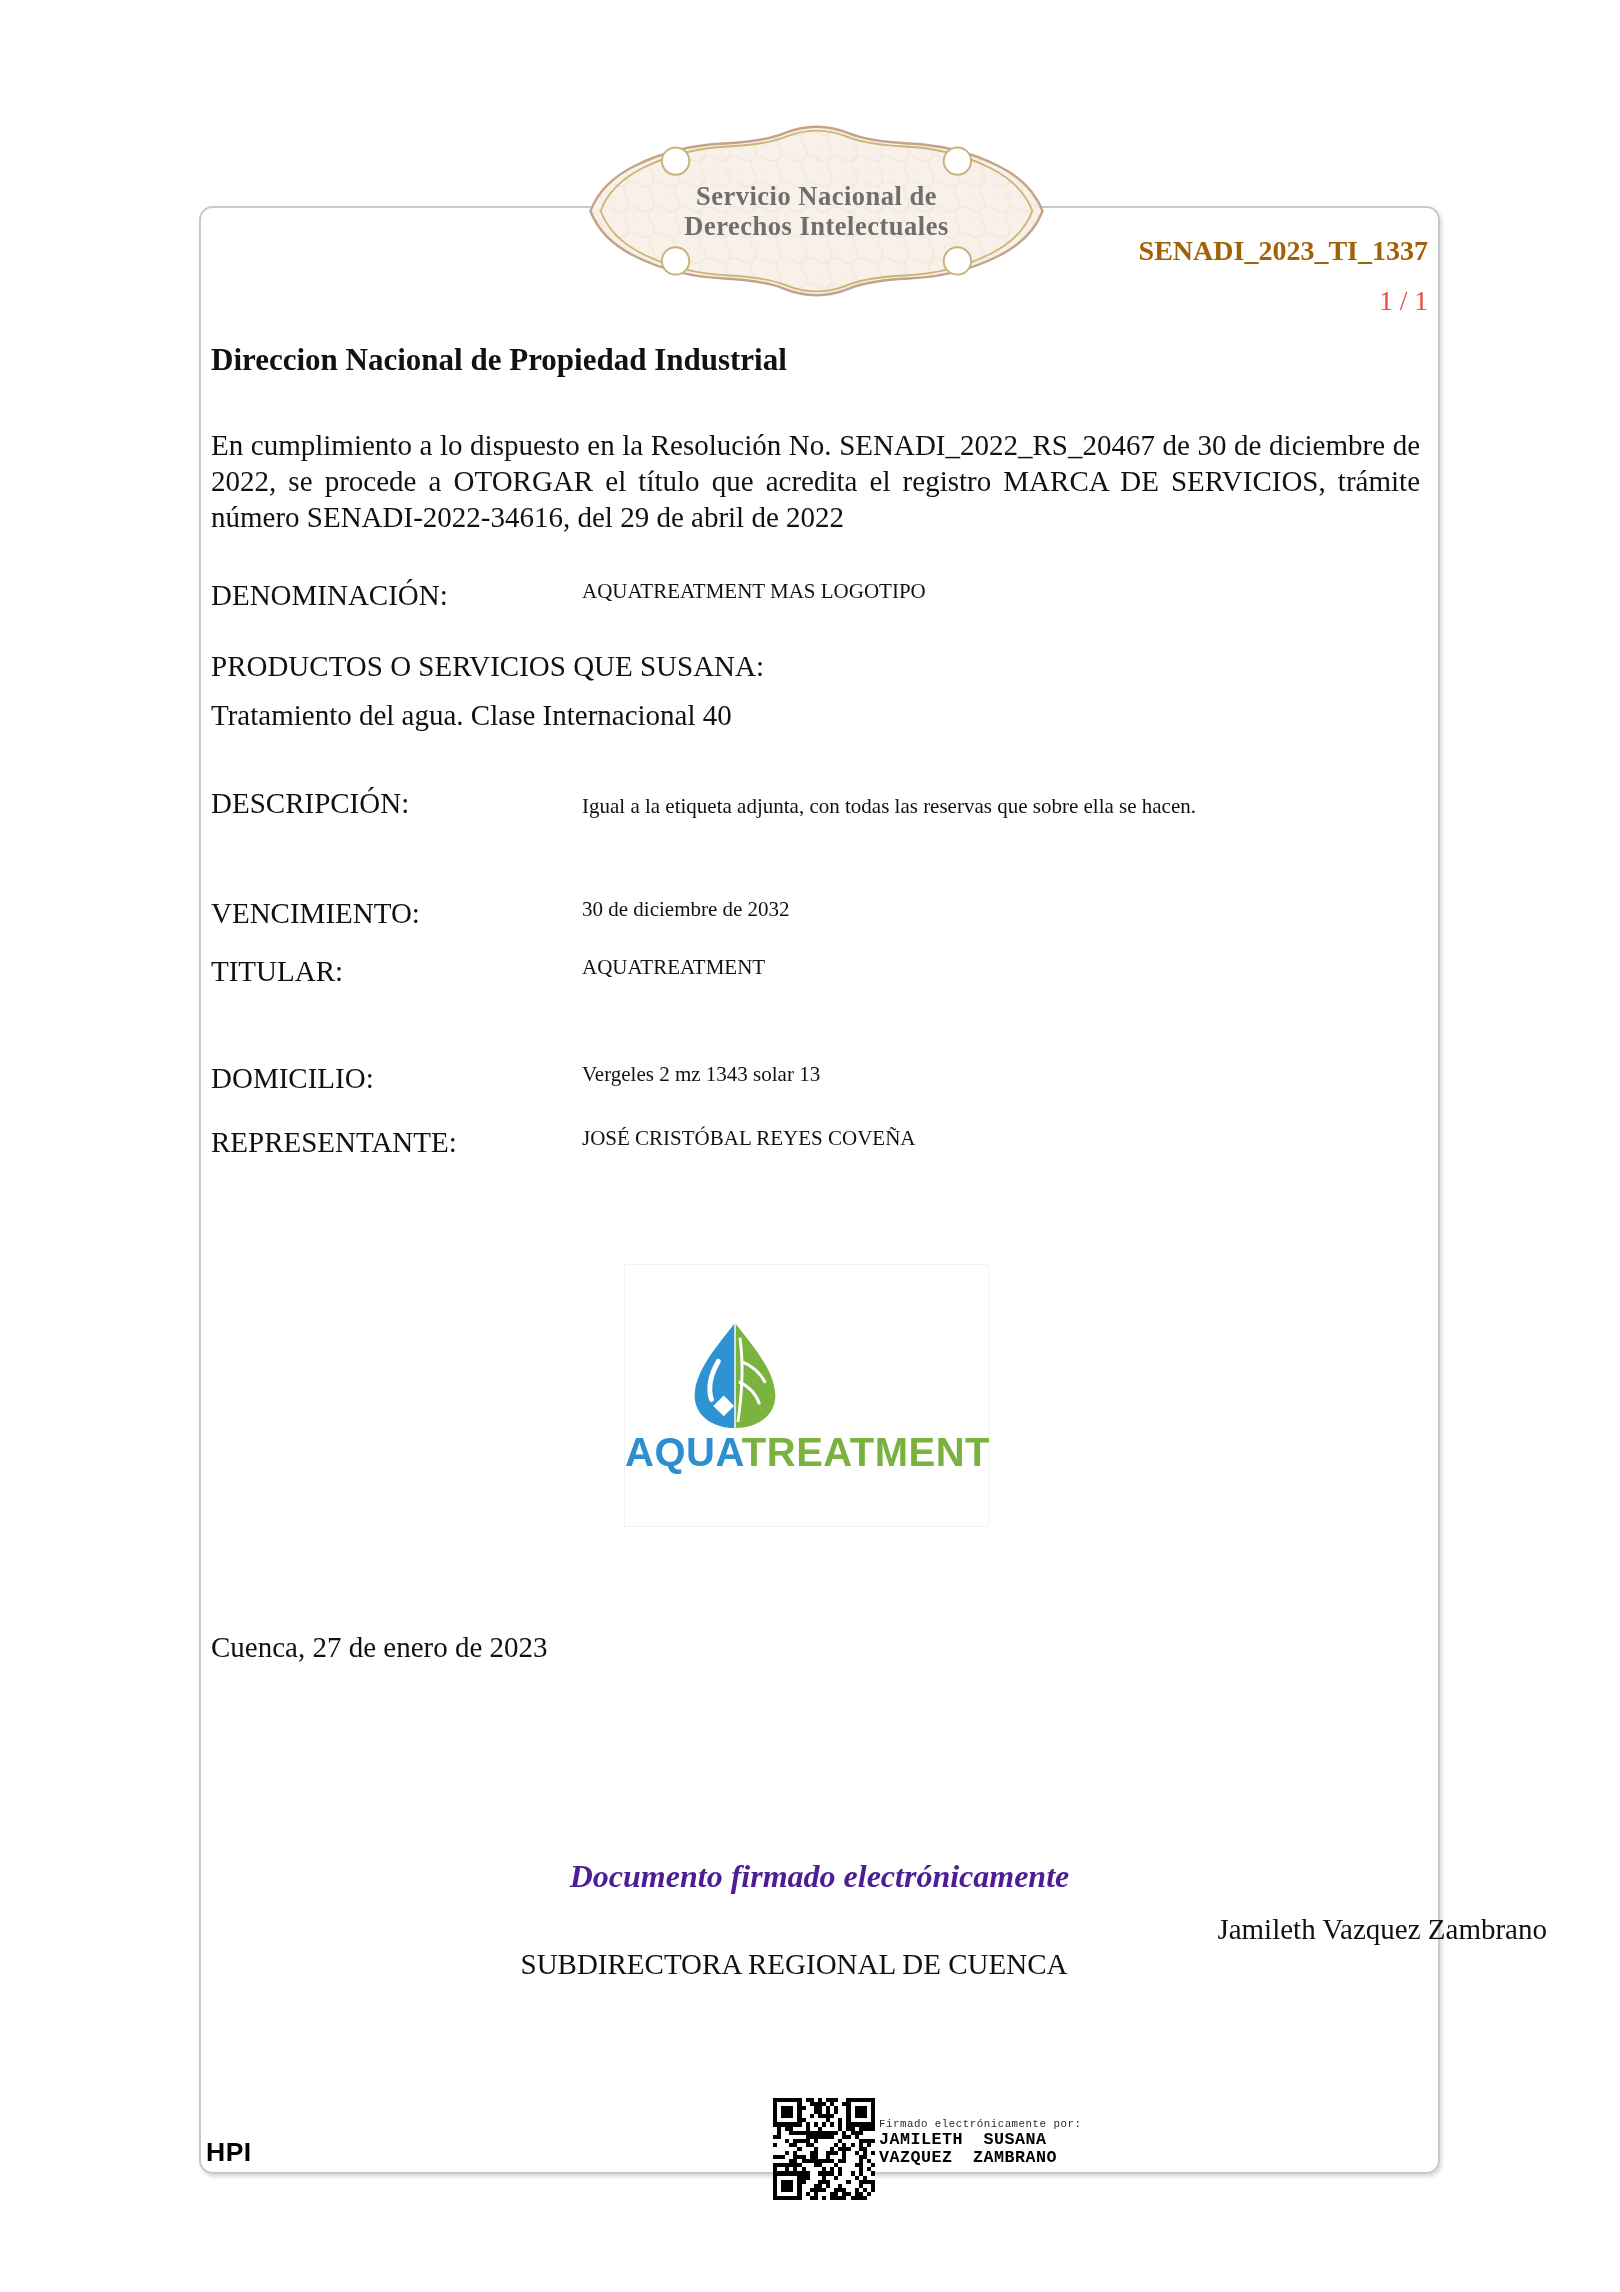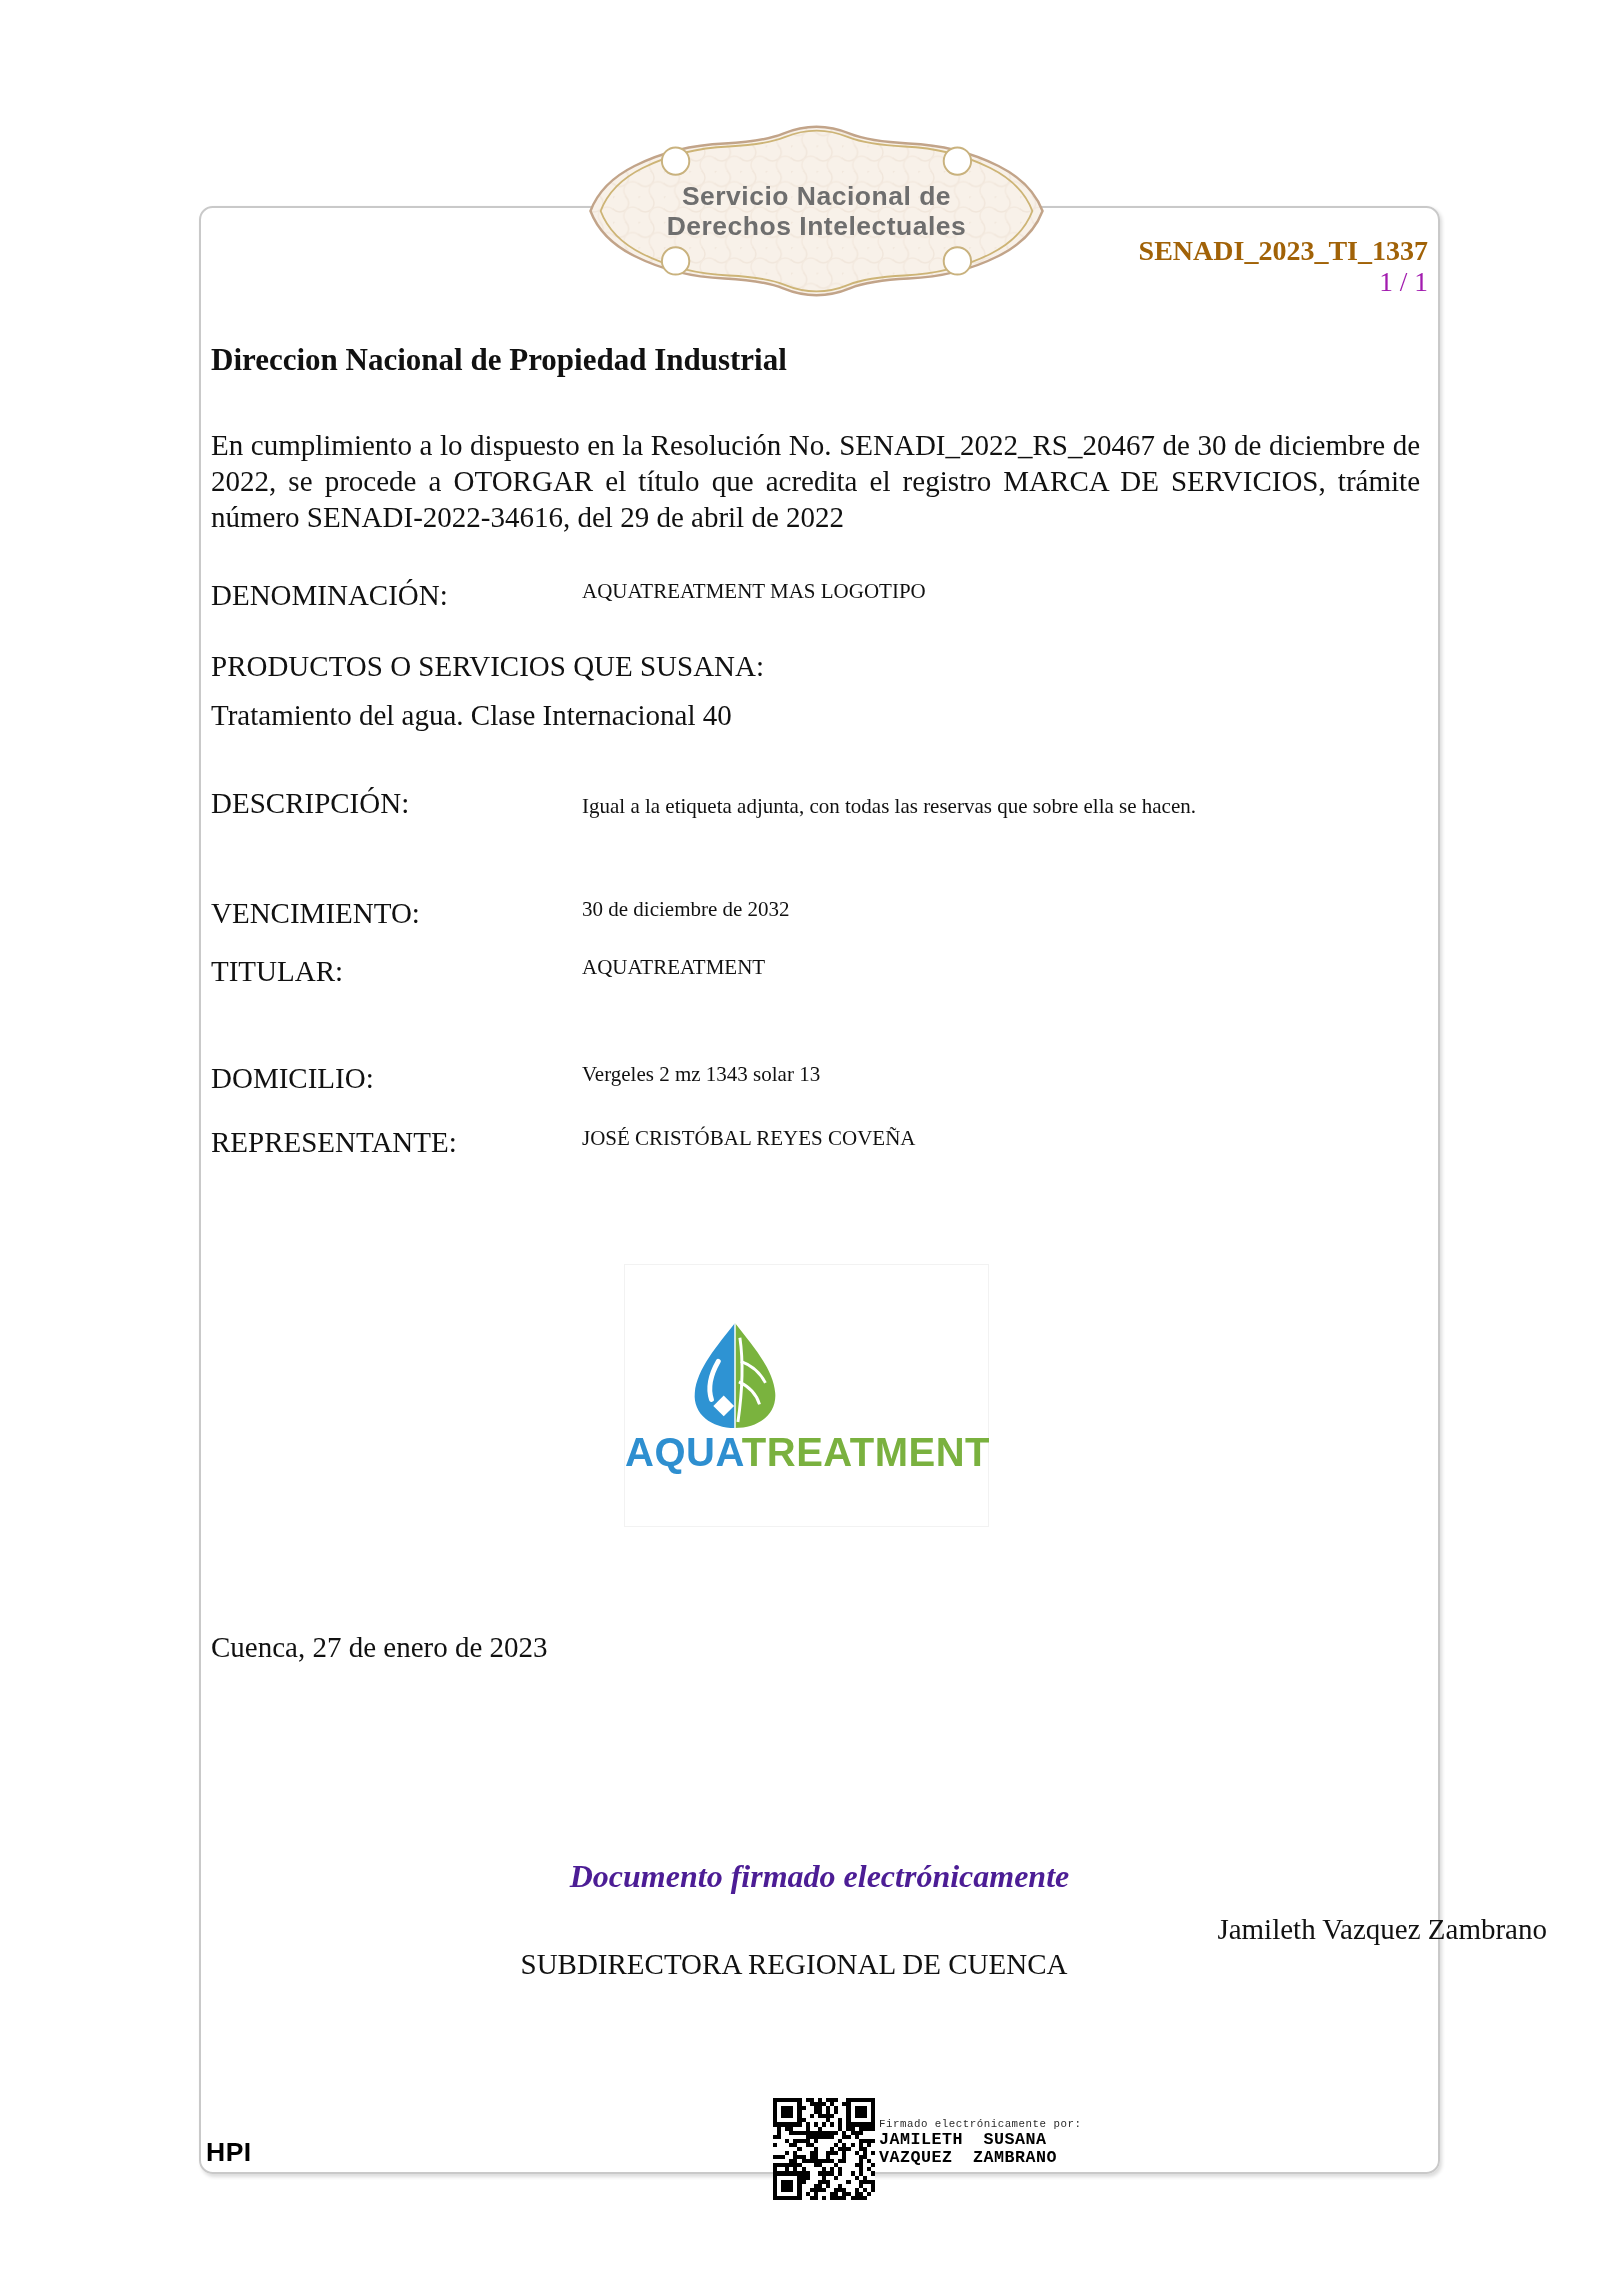--- a/index.html
+++ b/index.html
@@ -10,27 +10,27 @@
   
   .frame{left:199px;top:206px;width:1241px;height:1968px;box-sizing:border-box;
          border:2px solid #c9c9c9;border-radius:13.7px;
          box-shadow:2px 2.9px 3.9px rgba(0,0,0,.14);}
 
   
   .badge{left:587px;top:120px;width:459px;height:182px;z-index:2;}
   .badge svg{position:absolute;left:0;top:0;width:100%;height:100%;}
   .badge-text{position:absolute;left:0;top:0;width:100%;height:100%;
               display:flex;flex-direction:column;align-items:center;justify-content:center;
-              font-family:Liberation Sans, sans-serif;font-size:26.5px;line-height:30px;
+              font-family:Liberation Serif, serif;font-size:26.5px;line-height:30px;
               color:#6e6e6e;letter-spacing:0.5px;text-align:center;font-weight:bold;}
 
   
   .doc-code{right:192px;top:235px;text-align:right;}
   .doc-code .code{font-weight:bold;font-size:28px;color:#a16207;}
-  .doc-code .pageno{font-size:27.4px;margin-top:0;color:#a21caf;}
+  .doc-code .pageno{font-size:27.4px;margin-top:19px;color:#ef4444;}
 
   .page-title{left:211px;top:342px;font-size:31px;font-weight:bold;margin:0;}
 
   .intro{left:211px;top:427px;width:1209px;font-size:29px;line-height:36px;
          text-align:justify;margin:0;}
 
   .row{left:0;width:1620px;}
   .lbl{position:absolute;left:211px;font-size:29px;white-space:nowrap;}
   .val{position:absolute;left:582px;font-size:21px;white-space:nowrap;}
   .val.wrap{white-space:normal;width:838px;text-align:justify;line-height:38px;}

